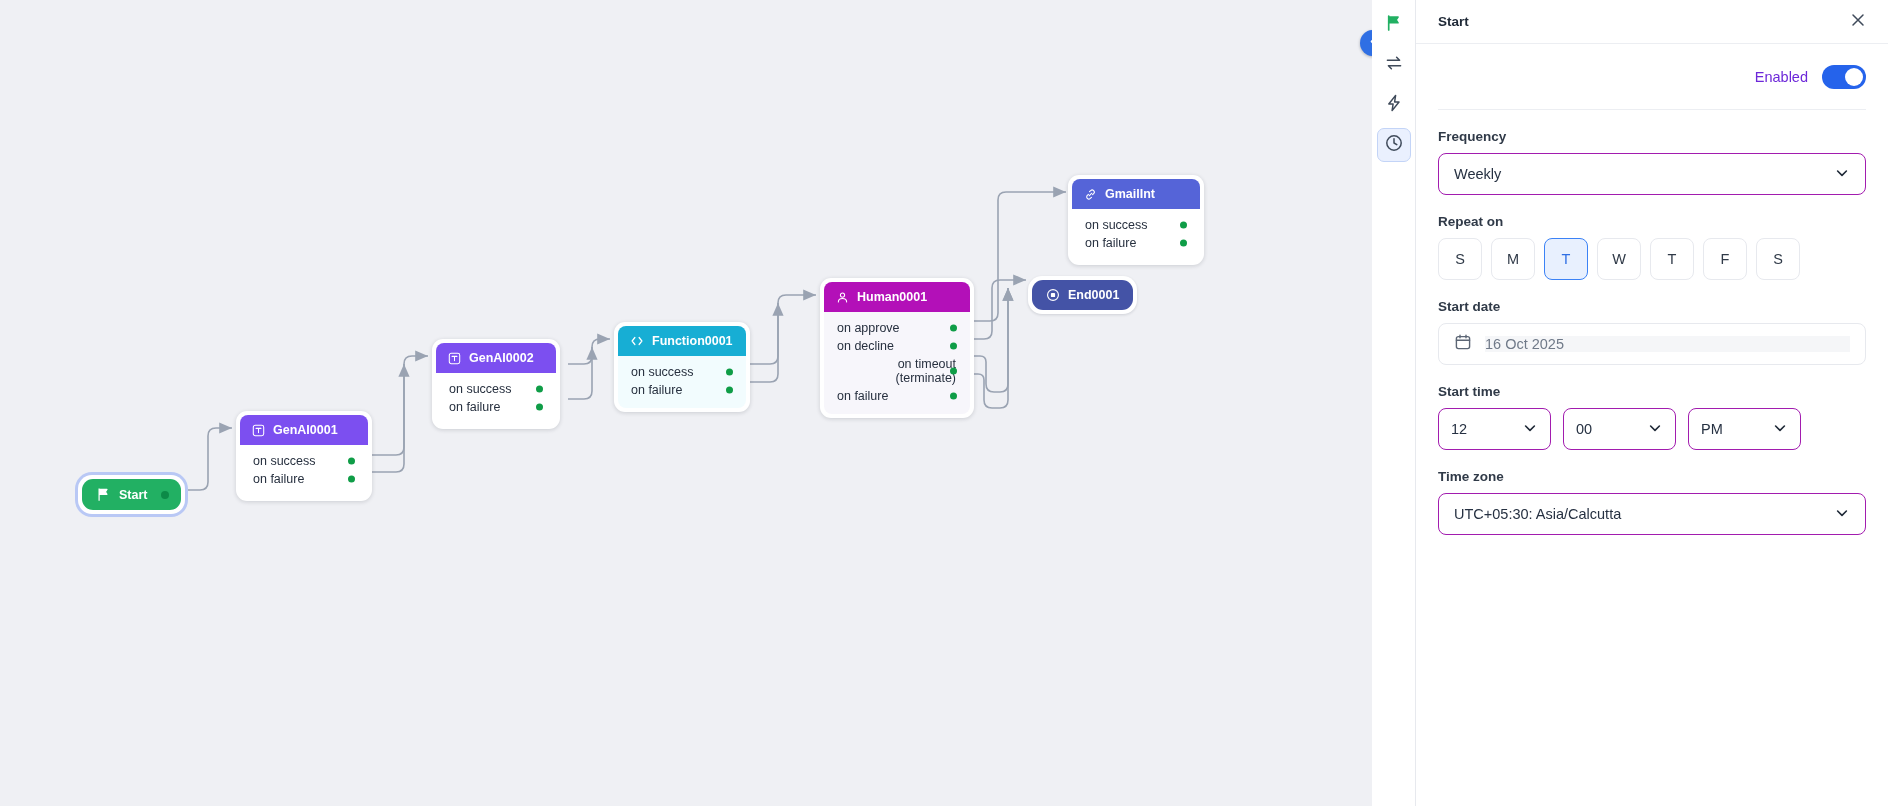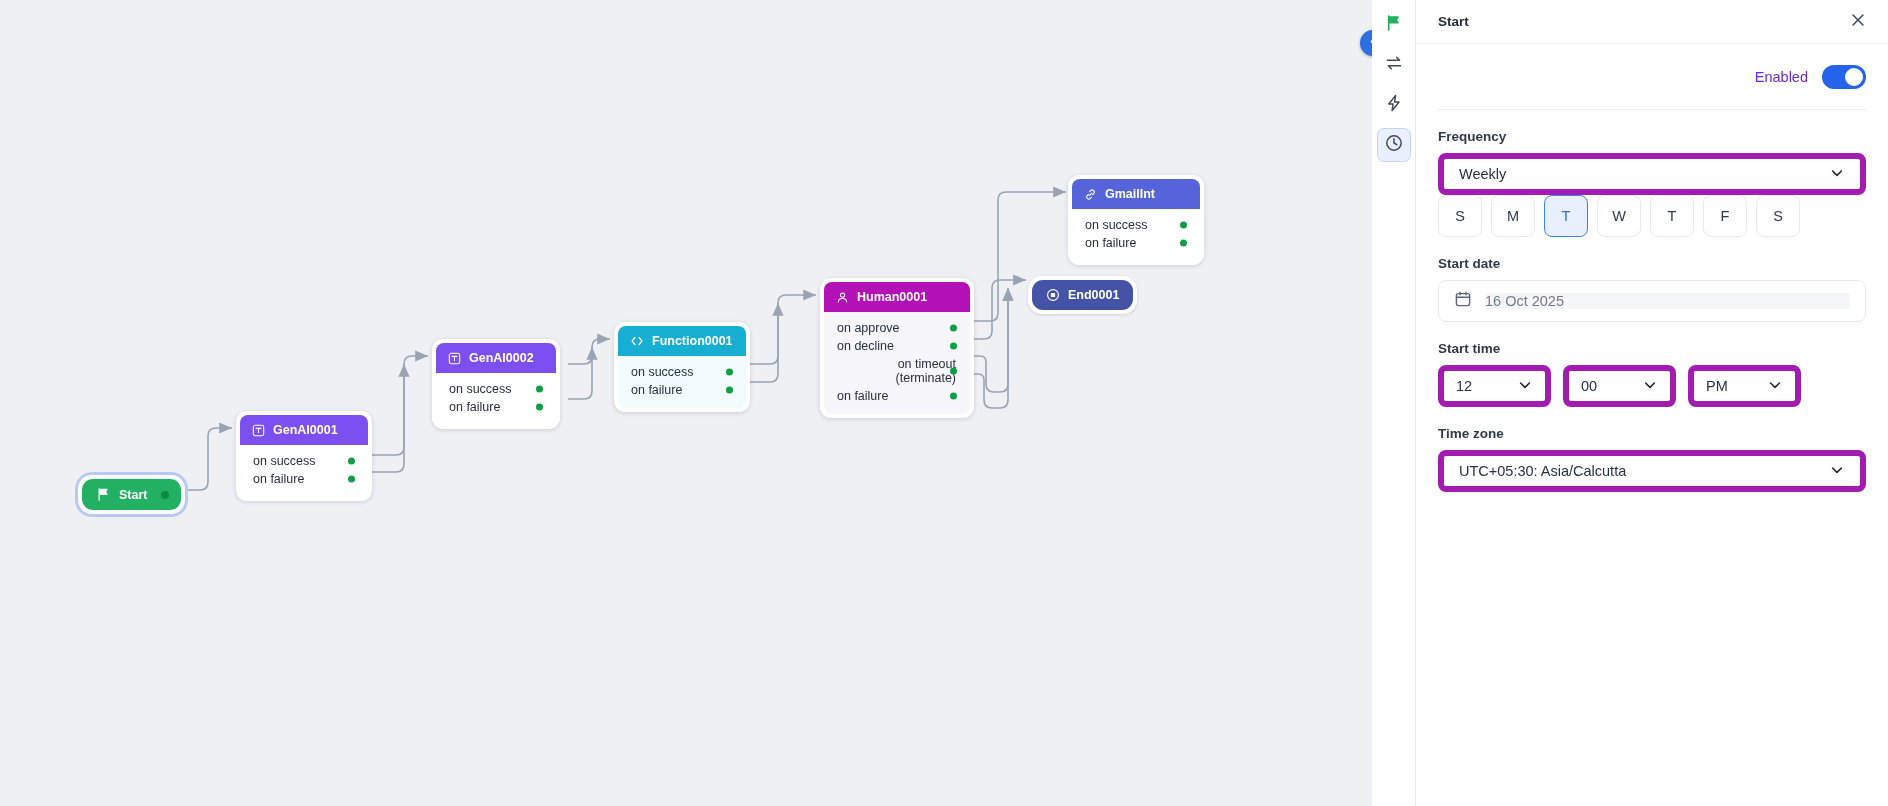--- a/index.html
+++ b/index.html
@@ -152,21 +152,21 @@
   .toggle .knob {
     position: absolute; top: 3px; right: 3px;
     width: 18px; height: 18px; border-radius: 50%; background: #fff;
   }
 
   .field-label {
     font-size: 13.5px; font-weight: bold; color: #303a48;
     margin: 19px 0 9px;
   }
   .select {
-    height: 42px; border: 6px solid #a21caf; border-radius: 8px;
+    height: 42px; border: 1px solid #a21caf; border-radius: 8px;
     display: flex; align-items: center; justify-content: space-between;
     padding: 0 15px;
     font-size: 14.5px; color: #263142;
     background: #fff; cursor: pointer;
     width: 100%;
   }
   .days { display: flex; gap: 9px; }
   .day {
     width: 44px; height: 42px; border-radius: 8px;
     border: 1px solid #e7e9ee; background: #fff;
@@ -428,20 +428,21 @@
       <div class="field-label">Frequency</div>
       <div class="select">
         <span>Weekly</span>
         <span>
           <svg width="16" height="16" viewBox="0 0 16 16">
               <path d="M3.6 6L8 10.4 12.4 6" fill="none" stroke="#1f2937" stroke-width="1.6" stroke-linecap="round" stroke-linejoin="round"></path>
             </svg>
         </span>
       </div>
 
+      <div class="field-label">Repeat on</div>
       <div class="days">
         <button class="day">S</button>
         <button class="day">M</button>
         <button class="day sel">T</button>
         <button class="day">W</button>
         <button class="day">T</button>
         <button class="day">F</button>
         <button class="day">S</button>
       </div>
 

